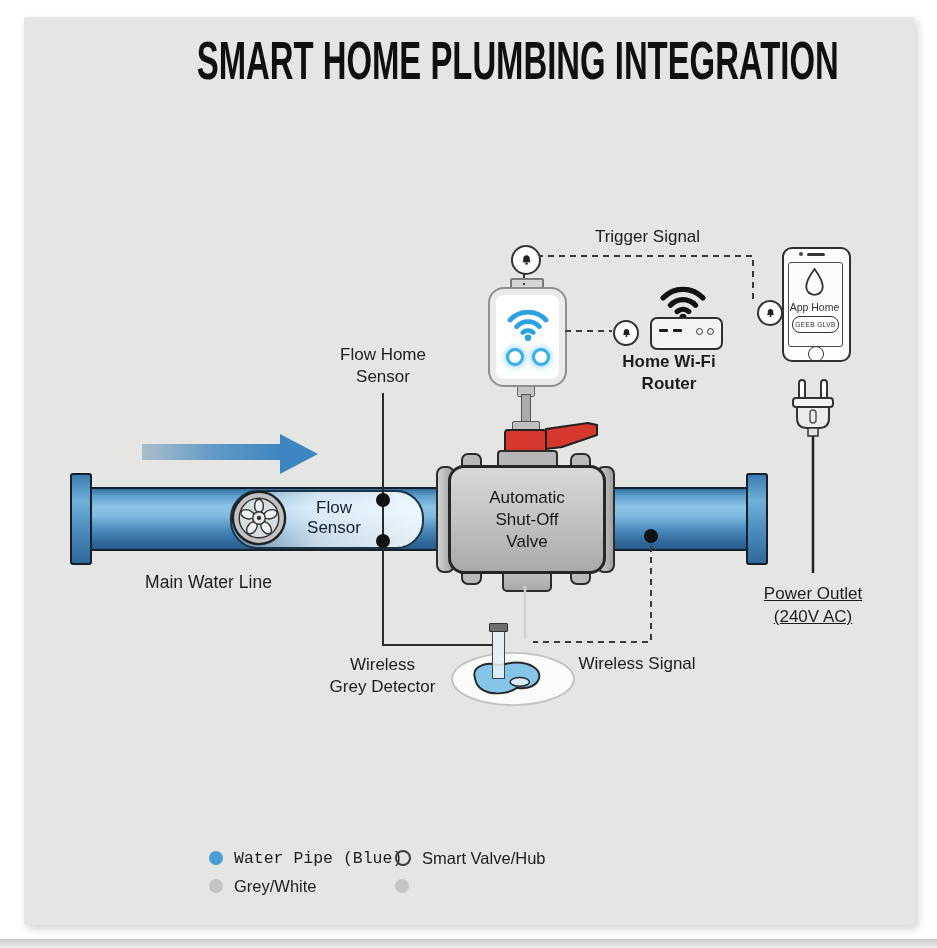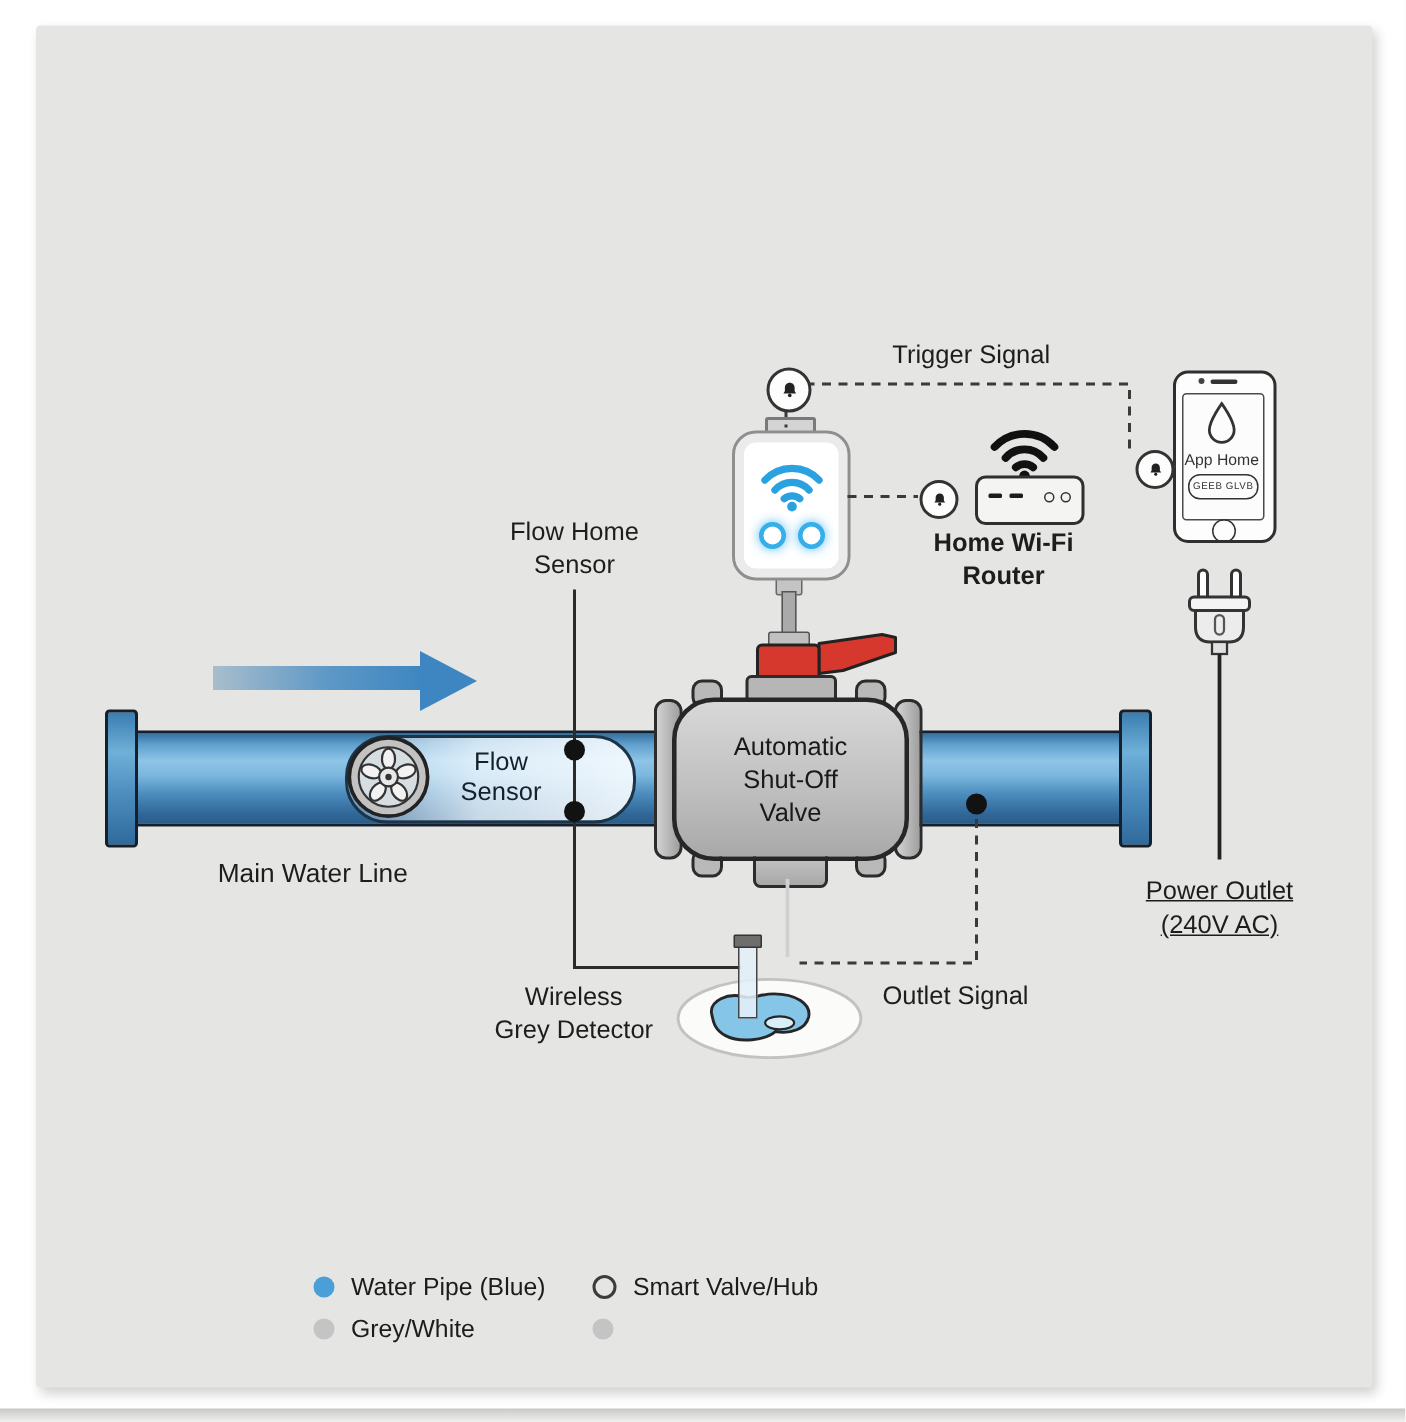--- a/index.html
+++ b/index.html
@@ -24,21 +24,21 @@
   .flange-left{left:70px;top:473px;} .flange-right{left:746px;top:473px;}
   .capsule{left:230px;top:490px;width:190px;height:55px;border-radius:28px;
          border:2px solid #1d3346;
          background:linear-gradient(90deg,rgba(240,248,253,0.25),rgba(242,249,254,0.78) 45%,rgba(246,251,255,0.92));}
   .flow-sensor-text{left:288px;top:498px;width:92px;font-size:17px;line-height:20px;color:#14202c;text-align:center;}
   .dot{width:14px;height:14px;border-radius:50%;background:#121212;}
   
   .bolt{width:17px;height:15px;background:#b9b9b9;border:2px solid #2c2c2c;border-radius:7px;}
   .vflange{width:15px;height:103px;border:2px solid #2c2c2c;border-radius:8px;
          background:linear-gradient(90deg,#d2d2d2,#9f9f9f);}
-  .valve-body{left:448px;top:465px;width:152px;height:103px;border:3px solid #272727;border-radius:28px;
+  .valve-body{left:448px;top:465px;width:152px;height:103px;border:3px solid #272727;border-radius:16px;
          background:linear-gradient(180deg,#d8d8d8,#c0c0c0 55%,#a9a9a9);
          display:flex;flex-direction:column;align-items:center;justify-content:center;}
   .valve-body div{font-size:17px;line-height:22px;color:#191919;text-align:center;}
   .mount-block{left:497px;top:450px;width:57px;height:18px;background:#b6b6b6;border:2px solid #2c2c2c;
          border-radius:4px 4px 0 0;}
   .bottom-stub{left:502px;top:565px;width:46px;height:23px;border:2px solid #2c2c2c;border-radius:0 0 5px 5px;
          background:linear-gradient(180deg,#c9c9c9,#a8a8a8);}
   .stem-rod{left:521px;top:394px;width:8px;height:30px;background:#aaa;border:1.5px solid #555;}
   .stem-collar{left:512px;top:421px;width:26px;height:11px;background:#c0c0c0;border:1.5px solid #555;border-radius:2px;}
   .stem-top{left:517px;top:381px;width:16px;height:14px;background:#c4c4c4;border:1.5px solid #666;border-radius:2px;}
@@ -80,33 +80,36 @@
   .m-blue{width:14px;height:14px;border-radius:50%;background:var(--legend-blue,#4aa0d6);}
   .m-grey{width:14px;height:14px;border-radius:50%;background:var(--legend-grey,#c4c4c4);}
   .m-open{width:12px;height:12px;border-radius:50%;border:2px solid #3c3c3c;background:transparent;}
 </style>
 </head>
 <body>
 
 <div class="stage">
   <div class="abs panel"></div>
 
+  <div class="abs title-wrap">
+    <span>SMART HOME PLUMBING INTEGRATION</span>
+  </div>
 
   <div class="lbl" style="left:575px;top:226px;width:145px;">Trigger Signal</div>
   <div class="lbl" style="left:594px;top:351px;width:150px;font-weight:bold;">Home Wi-Fi Router</div>
   <div class="lbl" style="left:320px;top:344px;width:126px;">
     <div>Flow Home</div>
     <div>Sensor</div>
   </div>
   <div class="lbl" style="left:126px;top:571px;width:165px;font-size:17.5px;">Main Water Line</div>
   <div class="lbl" style="left:305px;top:654px;width:155px;">
     <div>Wireless</div>
     <div>Grey Detector</div>
   </div>
-  <div class="lbl" style="left:572px;top:653px;width:130px;">Outlet Signal</div>
+  <div class="lbl" style="left:572px;top:653px;width:130px;">Wireless Signal</div>
   <div class="lbl" style="left:748px;top:582px;width:130px;line-height:23px;text-decoration:underline;">
     <div>Power Outlet</div>
     <div>(240V AC)</div>
   </div>
 
   <svg class="abs" style="left:140px;top:432px;" width="180" height="44" viewBox="0 0 180 44">
     <defs>
       <linearGradient id="arrowGrad" x1="0" y1="0" x2="1" y2="0">
         <stop offset="0" stop-color="#a9bdcc"></stop>
           <stop offset="0.55" stop-color="#5d98c6"></stop>
@@ -245,21 +248,21 @@
   <div class="abs dot" style="left:644px;top:529px;"></div>
 
   <svg class="abs" style="left:448px;top:650px;" width="130" height="58" viewBox="0 0 130 60">
     <ellipse cx="65" cy="30" rx="63" ry="27" fill="#fbfbfa" stroke="#c2c2c2" stroke-width="2"></ellipse>
     <path d="M25 26 C24 18 36 12 47 15 C53 17 58 13 68 13 C83 13 94 20 92 29 C90 37 80 41 69 39 C62 45 45 47 35 42 C27 38 26 32 25 26 Z" fill="var(--water-blob,#85c6e8)" stroke="#262626" stroke-width="2"></path>
     <ellipse cx="72" cy="33" rx="10" ry="4.5" fill="#daeef8" stroke="#262626" stroke-width="1.5"></ellipse>
   </svg>
   <div class="abs stick"></div>
   <div class="abs stick-cap"></div>
 
-  <div class="abs legend-item" style="left:209px;top:848px;">
+  <div class="abs legend-item" style="left:209px;top:848px;font-family:Liberation Mono, monospace;">
     <span class="m-blue"></span>
     <span class="txt">Water Pipe (Blue)</span>
   </div>
   <div class="abs legend-item" style="left:395px;top:848px;">
     <span class="m-open"></span>
     <span class="txt">Smart Valve/Hub</span>
   </div>
   <div class="abs legend-item" style="left:209px;top:876px;">
     <span class="m-grey"></span>
     <span class="txt">Grey/White</span>

